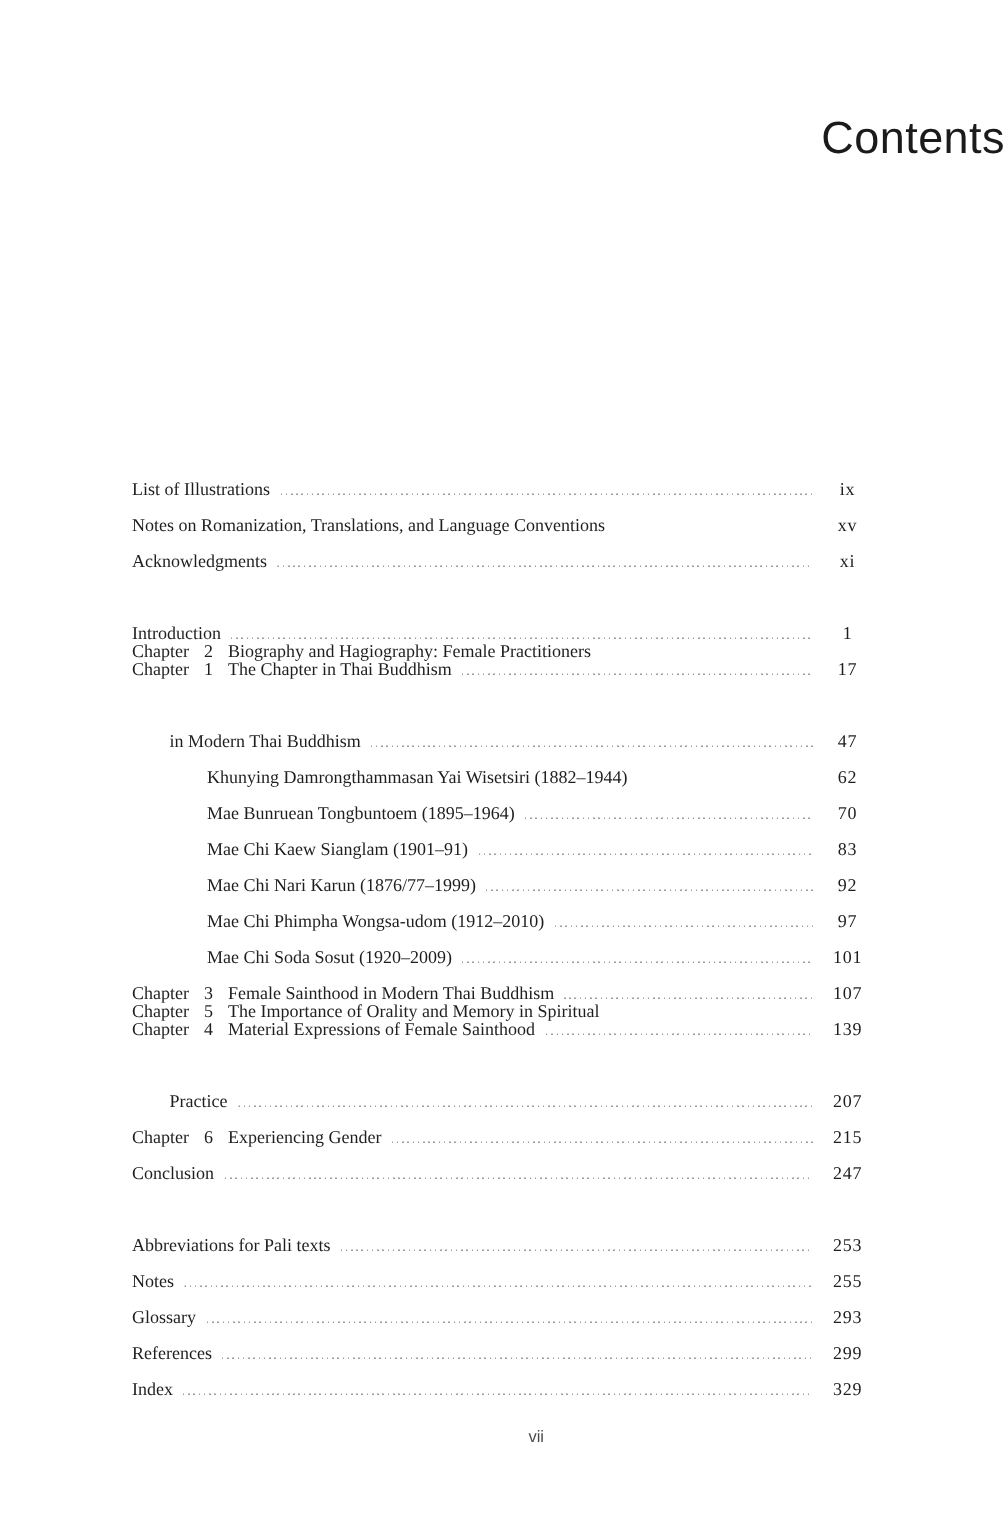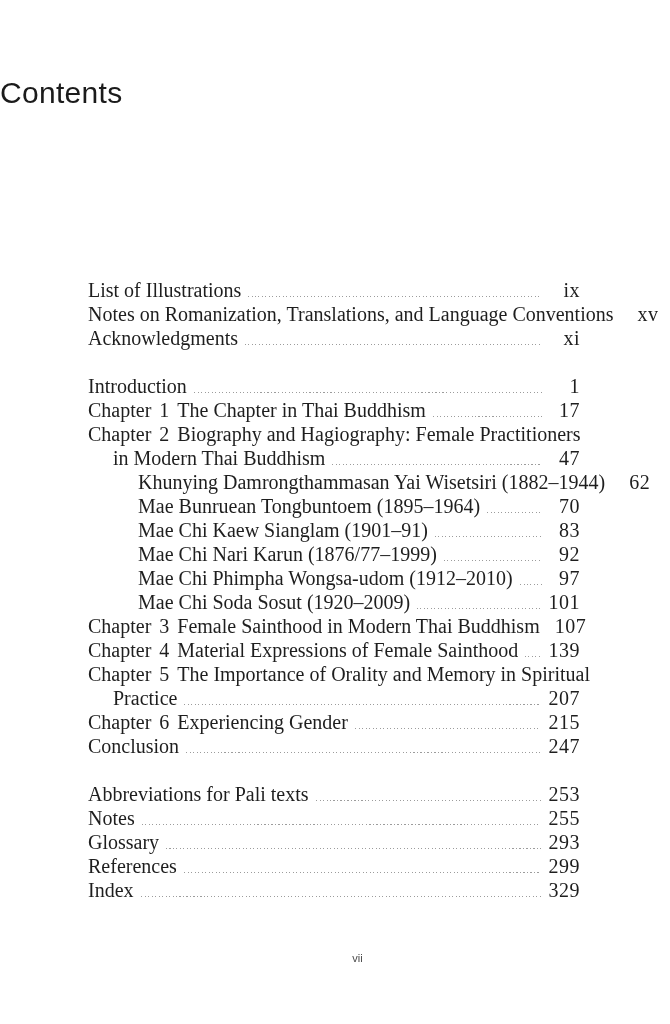--- a/index.html
+++ b/index.html
@@ -7,33 +7,33 @@
     width: 670px; height: 1024px;
     background: #ffffff;
     font-family: "Liberation Serif", "DejaVu Serif", serif;
     color: #1e1e1e;
     overflow: hidden;
   }
   .sheet { position: relative; width: 670px; height: 1024px; background: #fff; }
 
   .page-title {
     position: absolute; top: 76px; left: 0; right: 0;
-    text-align: left;
+    text-align: right;
     font-family: "Liberation Sans", "DejaVu Sans", sans-serif;
     font-size: 30px; font-weight: 500;
     color: #1b1b1b;
     letter-spacing: 0.3px;
   }
 
   .toc {
     position: absolute;
     left: 88px;
     top: 278px;
     width: 492px;
-    font-size: 20px;
+    font-size: 12px;
   }
   .r {
     display: flex;
     align-items: baseline;
     line-height: 24px;
     height: 24px;
     white-space: nowrap;
   }
   .gap { margin-top: 24px; }
   .ind1 { padding-left: 25px; }
@@ -48,22 +48,23 @@
     margin: 0 8px 2px 7px;
     align-self: baseline;
     height: 1px;
     background-image: repeating-linear-gradient(to right, #9c9c9c 0, #9c9c9c 1px, transparent 1px, transparent 3.5px);
   }
   .lead.hid { background-image: none; }
 
   .p {
     flex: 0 0 auto;
     min-width: 30px;
-    text-align: right;
+    text-align: center;
     letter-spacing: 0.5px;
+    margin-top: 36px;
   }
 
   .folio {
     position: absolute; top: 952px; left: 0; right: 0;
     text-align: center;
     font-family: "Liberation Sans", "DejaVu Sans", sans-serif;
     font-size: 11px;
     color: #4a4a4a;
     padding-left: 45px;
   }

